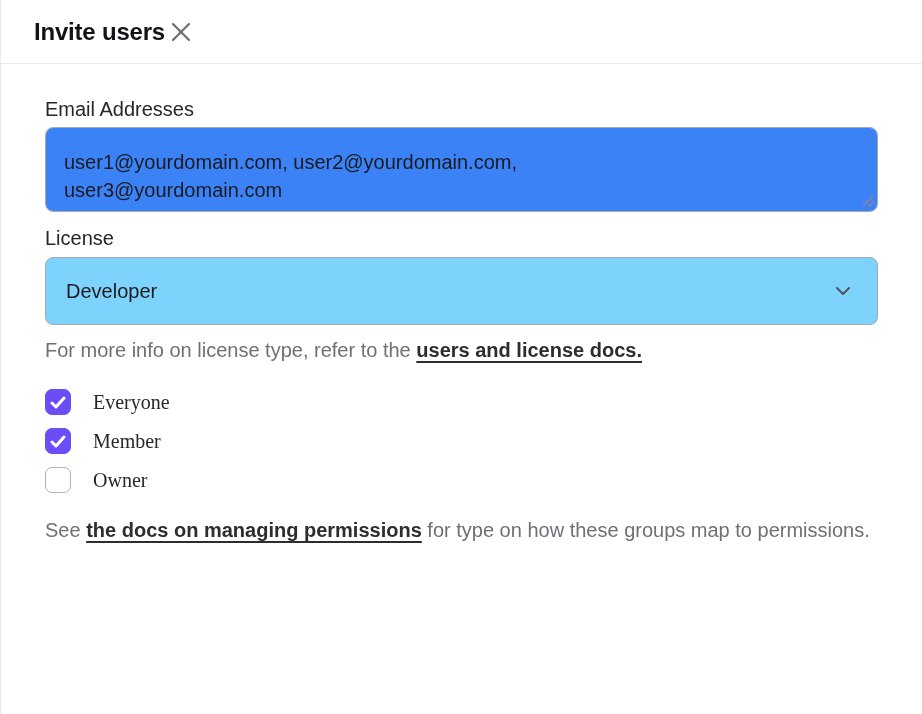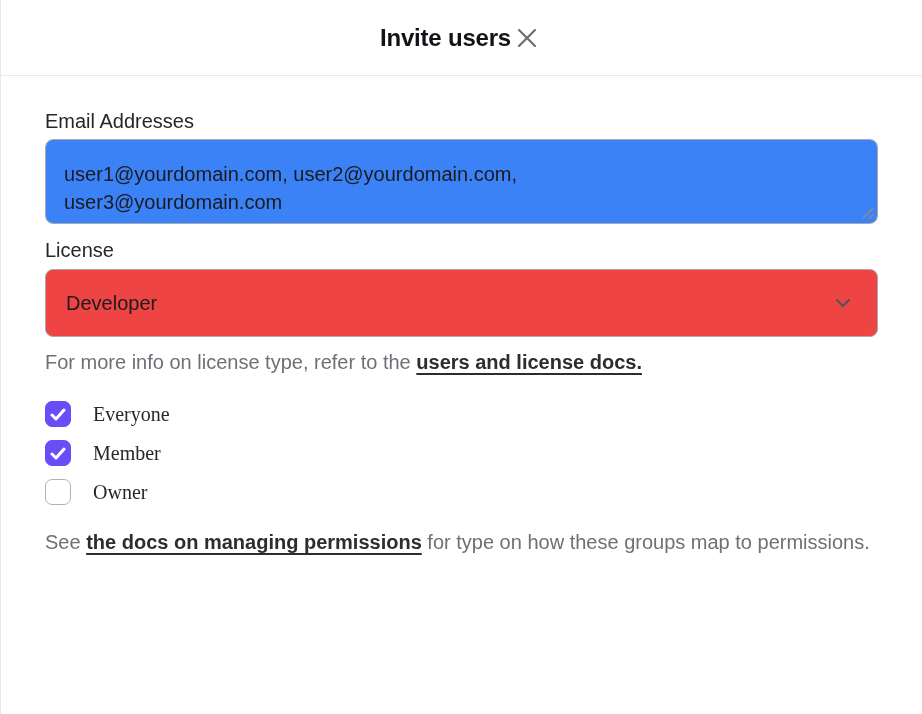--- a/index.html
+++ b/index.html
@@ -5,24 +5,24 @@
   * { margin: 0; padding: 0; box-sizing: border-box; }
   html, body { width: 922px; height: 714px; }
   body {
     font-family: "Liberation Sans", "DejaVu Sans", sans-serif;
     background: #ffffff;
     border-left: 1px solid #e9e9ec;
     overflow: hidden;
     color: #1b1b1f;
   }
   .modal-header {
-    height: 76px;
+    height: 64px;
     display: flex;
     align-items: center;
-    justify-content: center;
+    justify-content: flex-start;
     padding: 0 33px;
     border-bottom: 1px solid #e9e9ec;
   }
   .modal-title {
     font-size: 24px;
     font-weight: 700;
     letter-spacing: -0.2px;
     color: #131317;
   }
   .close-btn {
@@ -73,21 +73,21 @@
   .select-box {
     margin-top: 7px;
     height: 68px;
     border: 1px solid #a8a8b0;
     border-radius: 8px;
     display: flex;
     align-items: center;
     justify-content: space-between;
     padding: 0 26px 0 20px;
     cursor: pointer;
-    background: #ef4444;
+    background: #7dd3fc;
   }
   .select-value { font-size: 20px; color: #1b1b1f; }
   .help-text.tight { margin-top: 13px; }
   .inline-link {
     color: #2d2d31;
     font-weight: 700;
     text-decoration: underline;
     text-underline-offset: 4px;
     cursor: pointer;
   }

